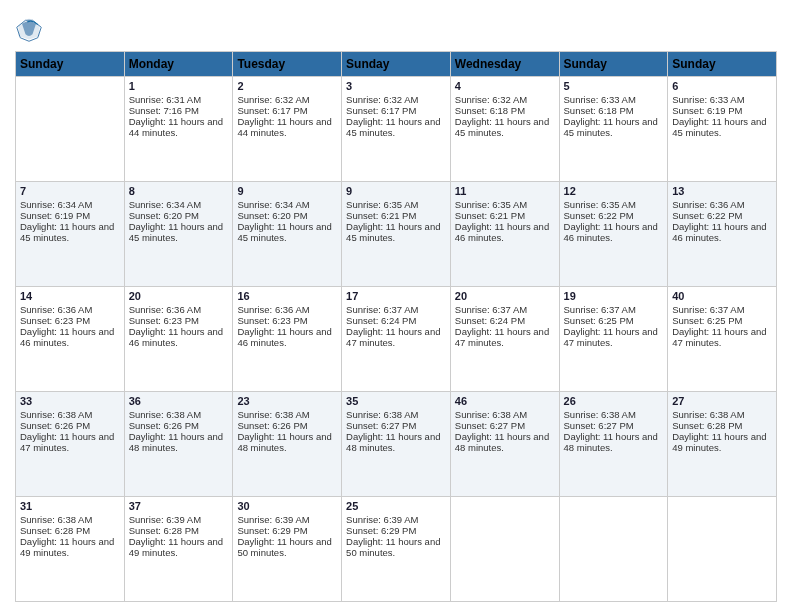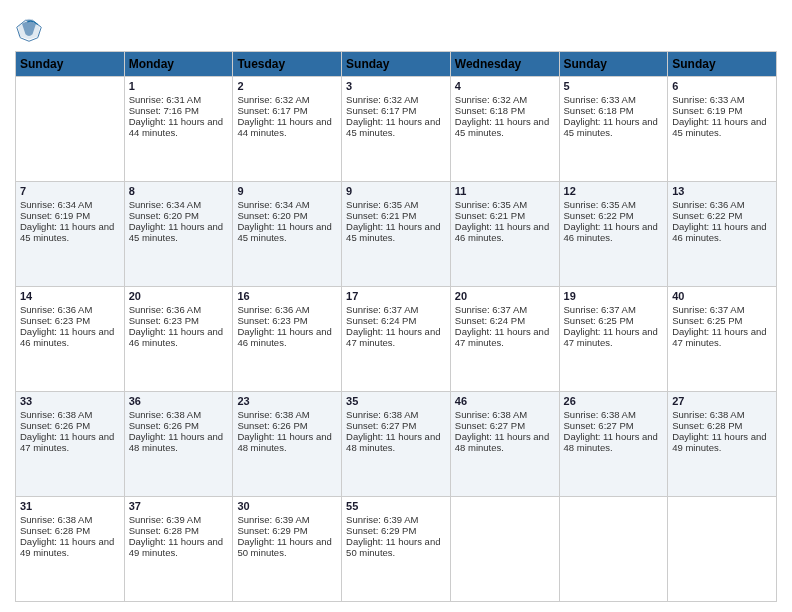--- a/index.html
+++ b/index.html
@@ -319,21 +319,21 @@
             <div>Sunset: 6:28 PM</div>
             <div>Daylight: 11 hours and 49 minutes.</div>
           </td>
           <td>
             <span class="day-number">30</span>
             <div>Sunrise: 6:39 AM</div>
             <div>Sunset: 6:29 PM</div>
             <div>Daylight: 11 hours and 50 minutes.</div>
           </td>
           <td>
-            <span class="day-number">55</span>
+            <span class="day-number">25</span>
             <div>Sunrise: 6:39 AM</div>
             <div>Sunset: 6:29 PM</div>
             <div>Daylight: 11 hours and 50 minutes.</div>
           </td>
           <td class="empty-cell"></td>
           <td class="empty-cell"></td>
           <td class="empty-cell"></td>
         </tr>
       </tbody>
   </table>

